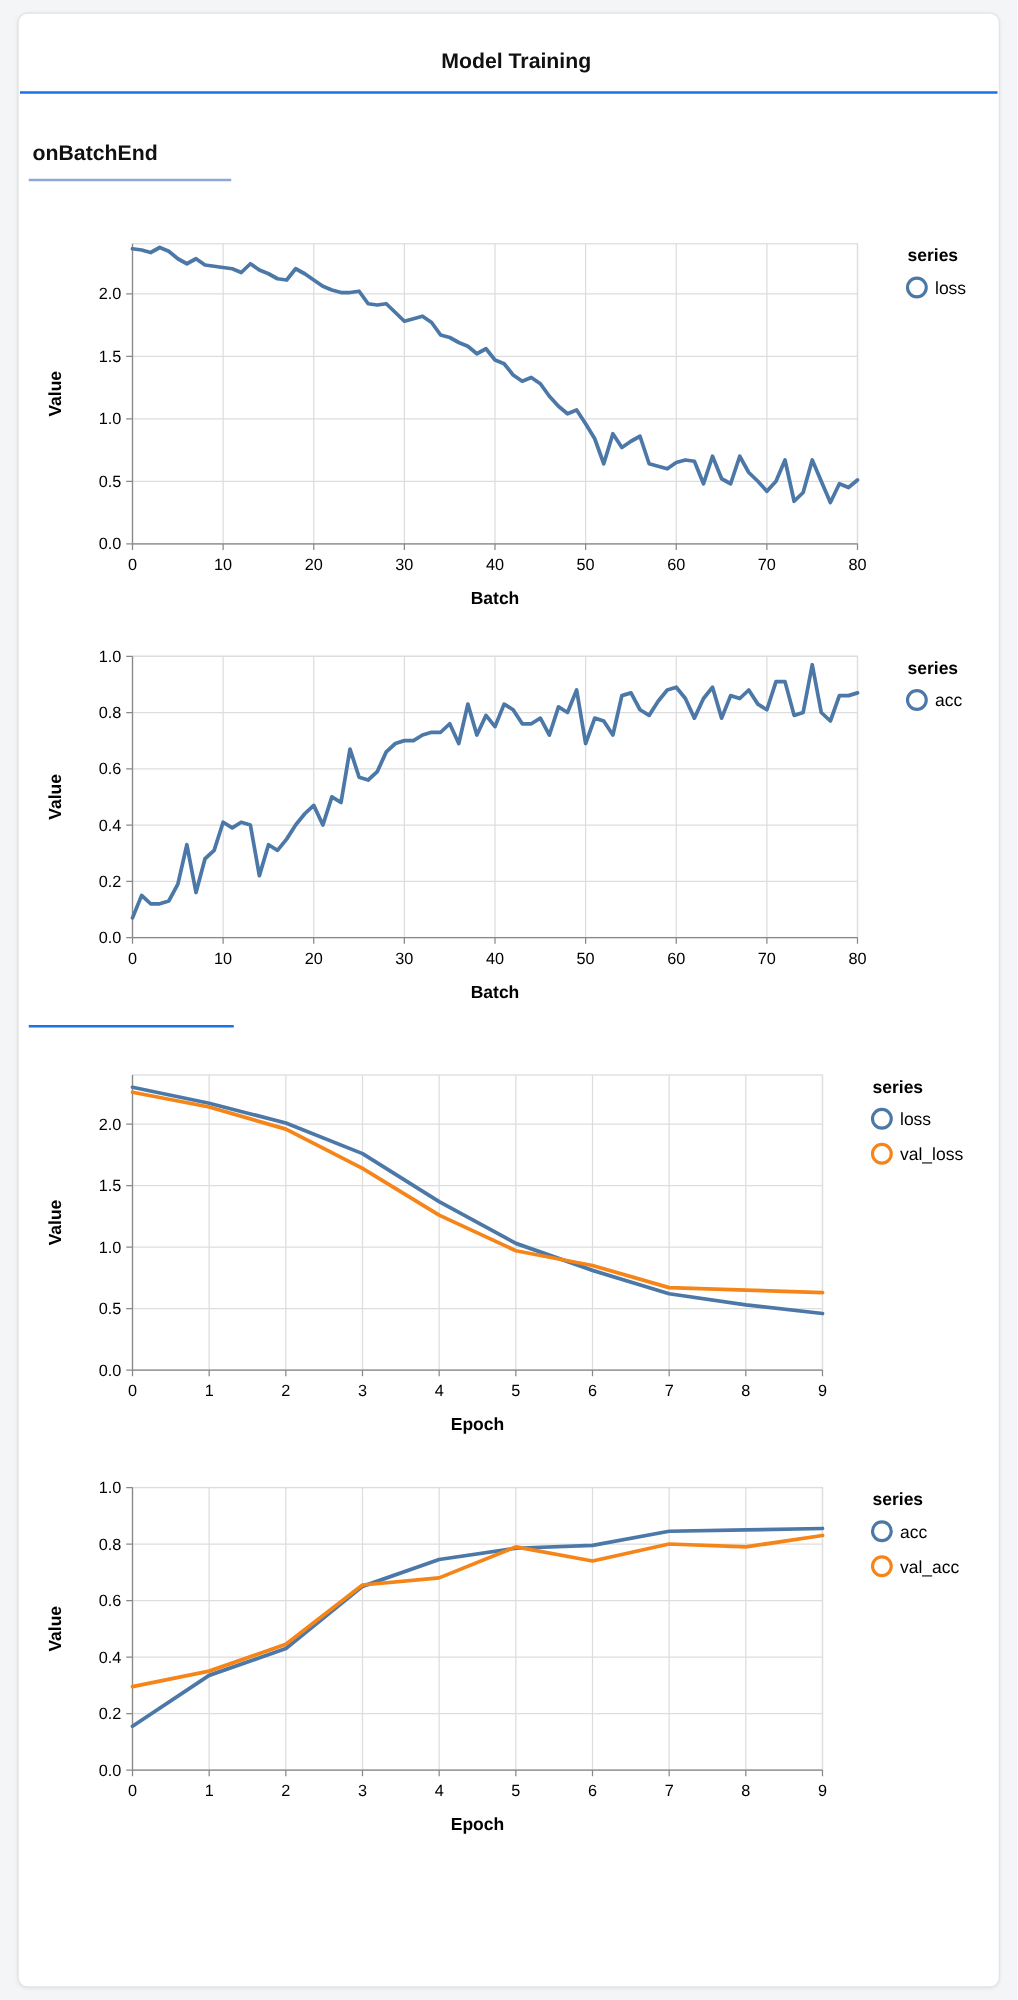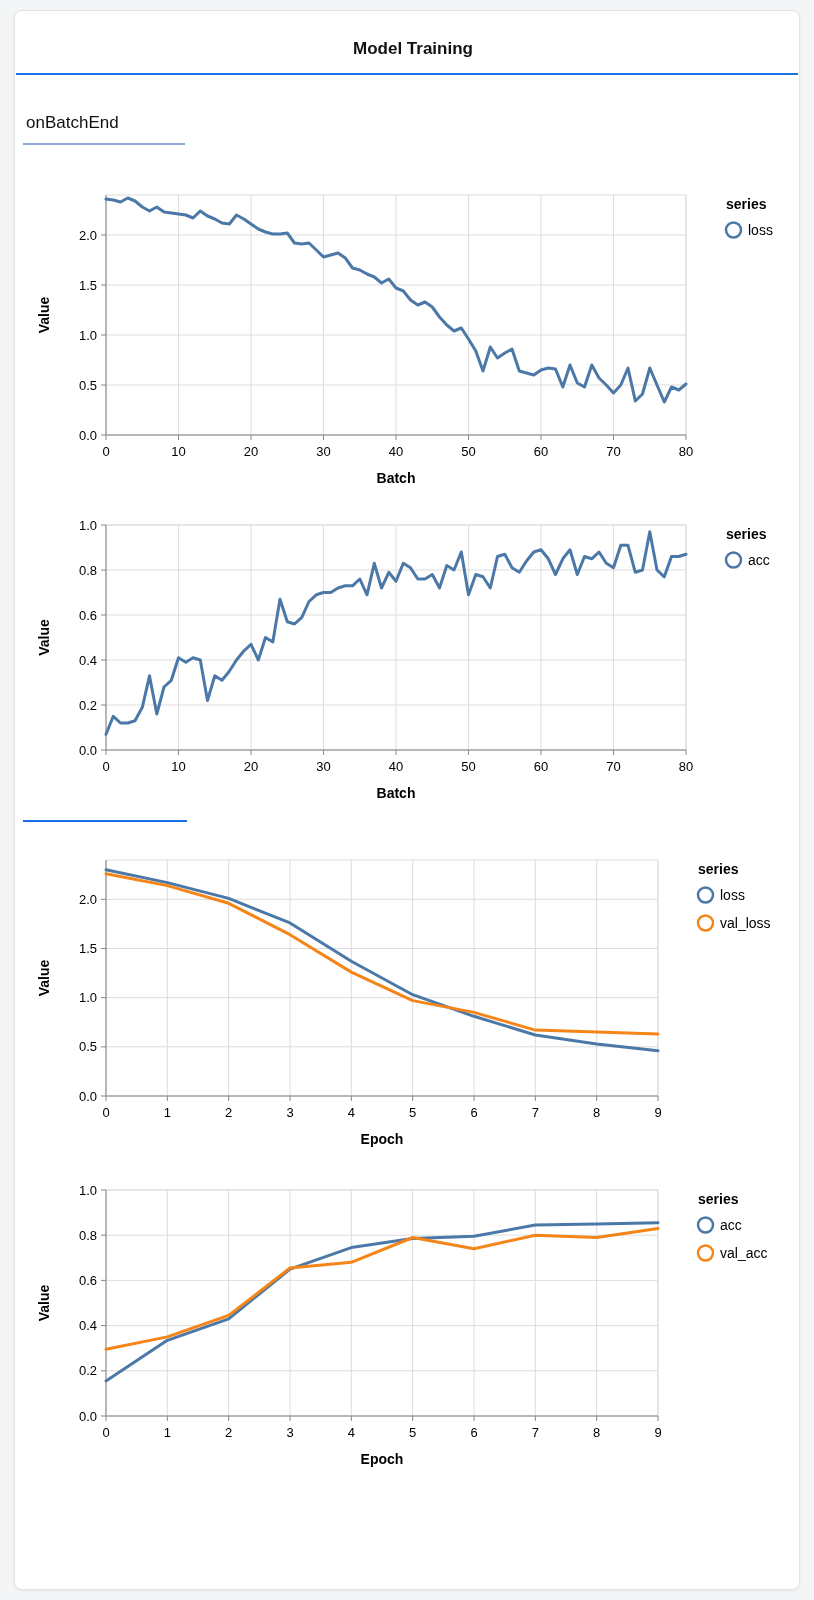--- a/index.html
+++ b/index.html
@@ -14,21 +14,21 @@
     background:#ffffff;border:1px solid #e4e4e4;border-radius:8px;
     box-shadow:0 1px 3px rgba(0,0,0,0.07);
     padding-bottom:47px;min-height:1580px;
   }
   .surface-title{
     text-align:center;font-size:17px;font-weight:bold;color:#111;
     padding:28px 0 14px 12px;margin:0 1px;
     border-bottom:2px solid #1a73e8;
   }
   .section-heading{
-    font-size:17px;font-weight:normal;color:#111;
+    font-size:17px;font-weight:bold;color:#111;
     margin:0;padding:0 0 0 11px;line-height:20px;
   }
   .heading-batch{margin-top:38px;}
   .heading-epoch{margin-top:48px;}
   .heading-underline{height:2px;margin:10px 0 0 8px;border:0;}
   .underline-batch{width:162px;background:#8da8d8;}
   .underline-epoch{width:164px;background:#1a73e8;}
   svg.chart{display:block;}
   #chart-loss-batch{margin-top:28px;}
   #chart-acc-batch{margin-top:12px;}

